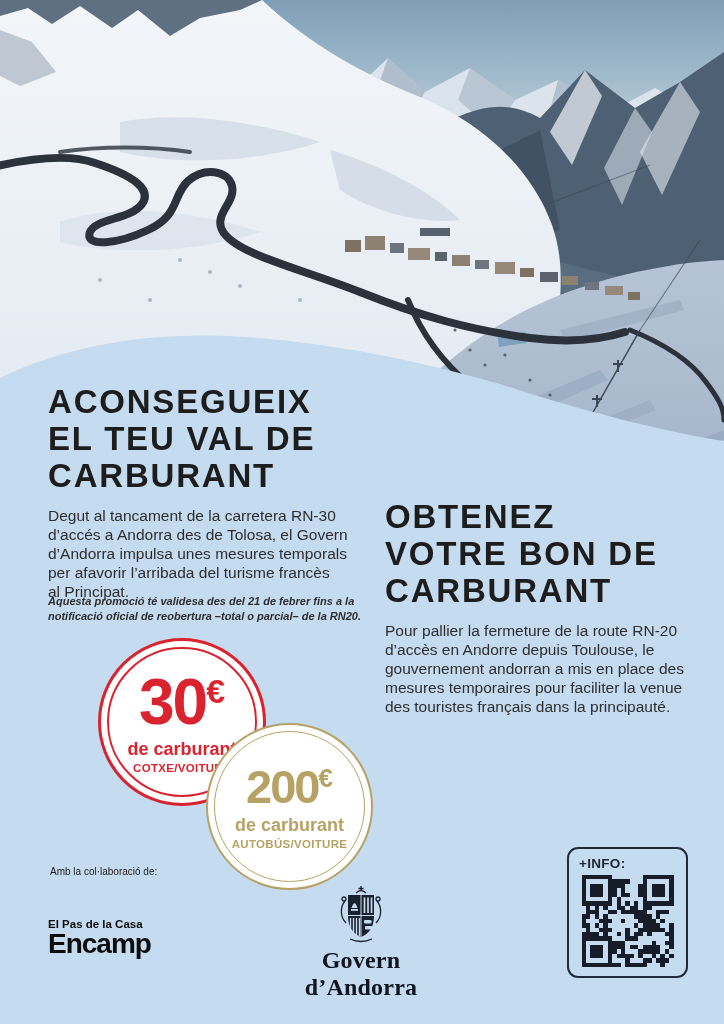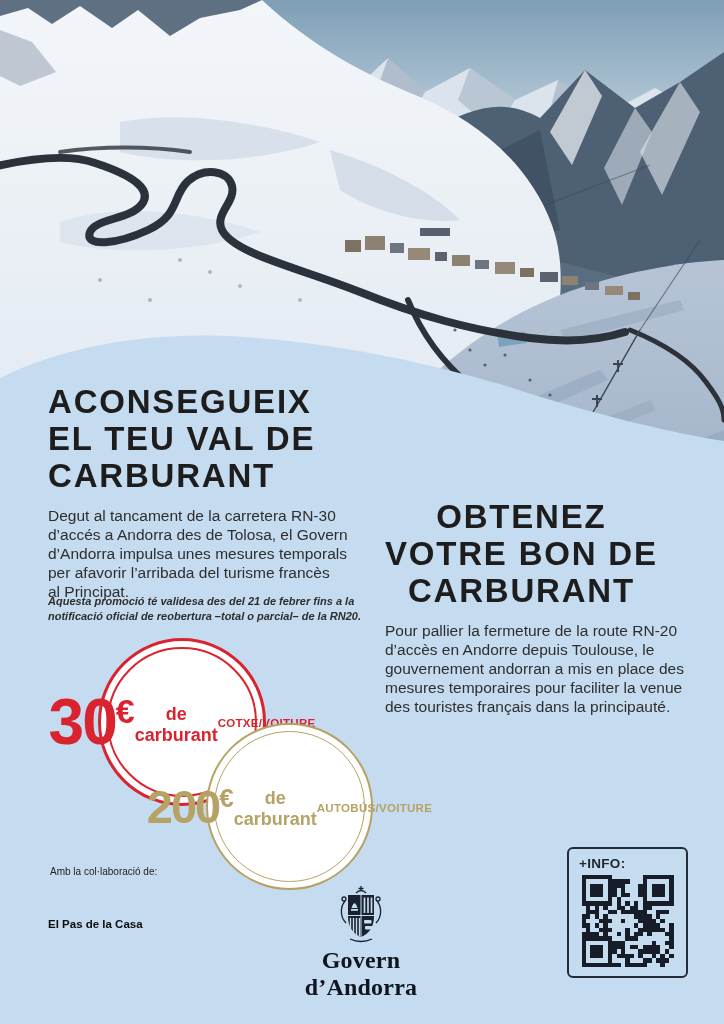--- a/index.html
+++ b/index.html
@@ -8,39 +8,39 @@
     background:#c5dbef;overflow:hidden;
     font-family:"Liberation Sans",sans-serif;color:#1d1d1d;
   }
   .photo{position:absolute;left:0;top:0;width:724px;height:500px;display:block;}
 
   .title{
     position:absolute;font-weight:800;font-size:33px;line-height:37px;
     letter-spacing:1.8px;color:#1d1d1d;white-space:pre-line;
   }
   .title-ca{left:48px;top:383px;}
-  .title-fr{left:385px;top:498px;text-align:center;}
+  .title-fr{left:385px;top:498px;}
 
   .body-text{
     position:absolute;font-size:15.5px;line-height:19px;color:#2e2e2e;
     white-space:pre-line;width:345px;font-weight:500;
   }
   .body-ca{left:48px;top:506px;}
   .body-fr{left:385px;top:621px;}
 
   .note{
     position:absolute;font-size:11px;line-height:15px;font-style:italic;
     font-weight:700;color:#2e2e2e;white-space:pre-line;width:330px;
   }
   .note-ca{left:48px;top:594px;}
   .note-fr{left:385px;top:707px;}
 
   .badge{
     position:absolute;border-radius:50%;background:#ffffff;
-    display:flex;align-items:center;justify-content:center;
+    display:flex;flex-direction:column;align-items:center;justify-content:center;
     text-align:center;box-sizing:border-box;
   }
   .badge::before{
     content:"";position:absolute;inset:6px;border-radius:50%;pointer-events:none;
   }
   .badge-red{left:98px;top:638px;width:168px;height:168px;border:3px solid #d92430;color:#d92430;z-index:2;}
   .badge-red::before{border:2px solid #d92430;}
   .badge-gold{left:206px;top:723px;width:167px;height:167px;border:2.5px solid #b7a266;color:#b7a266;z-index:3;}
   .badge-gold::before{border:1.5px solid #b7a266;}
   .amt{display:flex;align-items:flex-start;font-weight:800;line-height:1;letter-spacing:-2px;}
@@ -58,21 +58,21 @@
     border-left:8px solid transparent;border-right:8px solid transparent;
     border-top:11px solid #c5dbef;}
   .encamp-sub{position:absolute;left:48px;top:918px;font-size:11.5px;font-weight:700;color:#0d0d0d;}
 
   .govern{position:absolute;left:285px;top:886px;width:152px;text-align:center;}
   .govern svg{display:block;margin:0 auto;}
   .govern-word{font-family:"Liberation Serif",serif;font-weight:700;font-size:24px;
     color:#10141f;margin-top:3px;letter-spacing:.2px;}
 
   .qr-box{position:absolute;left:567px;top:847px;width:121px;height:131px;
-    border:2px solid #222b38;border-radius:6px;box-sizing:border-box;padding:7px 10px;}
+    border:2px solid #222b38;border-radius:11px;box-sizing:border-box;padding:7px 10px;}
   .qr-label{font-size:13.5px;font-weight:600;color:#1c2530;letter-spacing:.3px;}
   .qr-box svg{display:block;margin-top:4px;}
 </style>
 </head>
 <body>
 
 <div class="poster">
 
   <svg class="photo" viewBox="0 0 724 500" preserveAspectRatio="none" aria-hidden="true">
     <defs>
@@ -220,20 +220,24 @@
   <div class="badge badge-gold">
     <div class="amt">
       <span>200</span>
         <span class="cur">€</span>
     </div>
     <div class="b1">de carburant</div>
     <div class="b2">AUTOBÚS/VOITURE</div>
   </div>
 
   <div class="collab">Amb la col·laboració de:</div>
+  <div class="encamp">
+    <span>Encamp</span>
+    <span class="notch"></span>
+  </div>
   <div class="encamp-sub">El Pas de la Casa</div>
 
   <div class="govern">
     <svg width="46" height="58" viewBox="0 0 46 58" aria-hidden="true">
       <g stroke="#1a2230" fill="none" stroke-width="1.3">
         <path d="M23,0 L23,5 M20.5,2.5 L25.5,2.5"></path>
         <path d="M18,7 Q23,2 28,7"></path>
         <path d="M7,15 C2,21 2,31 8,37"></path>
         <path d="M39,15 C44,21 44,31 38,37"></path>
         <circle cx="6" cy="13" r="2"></circle>

